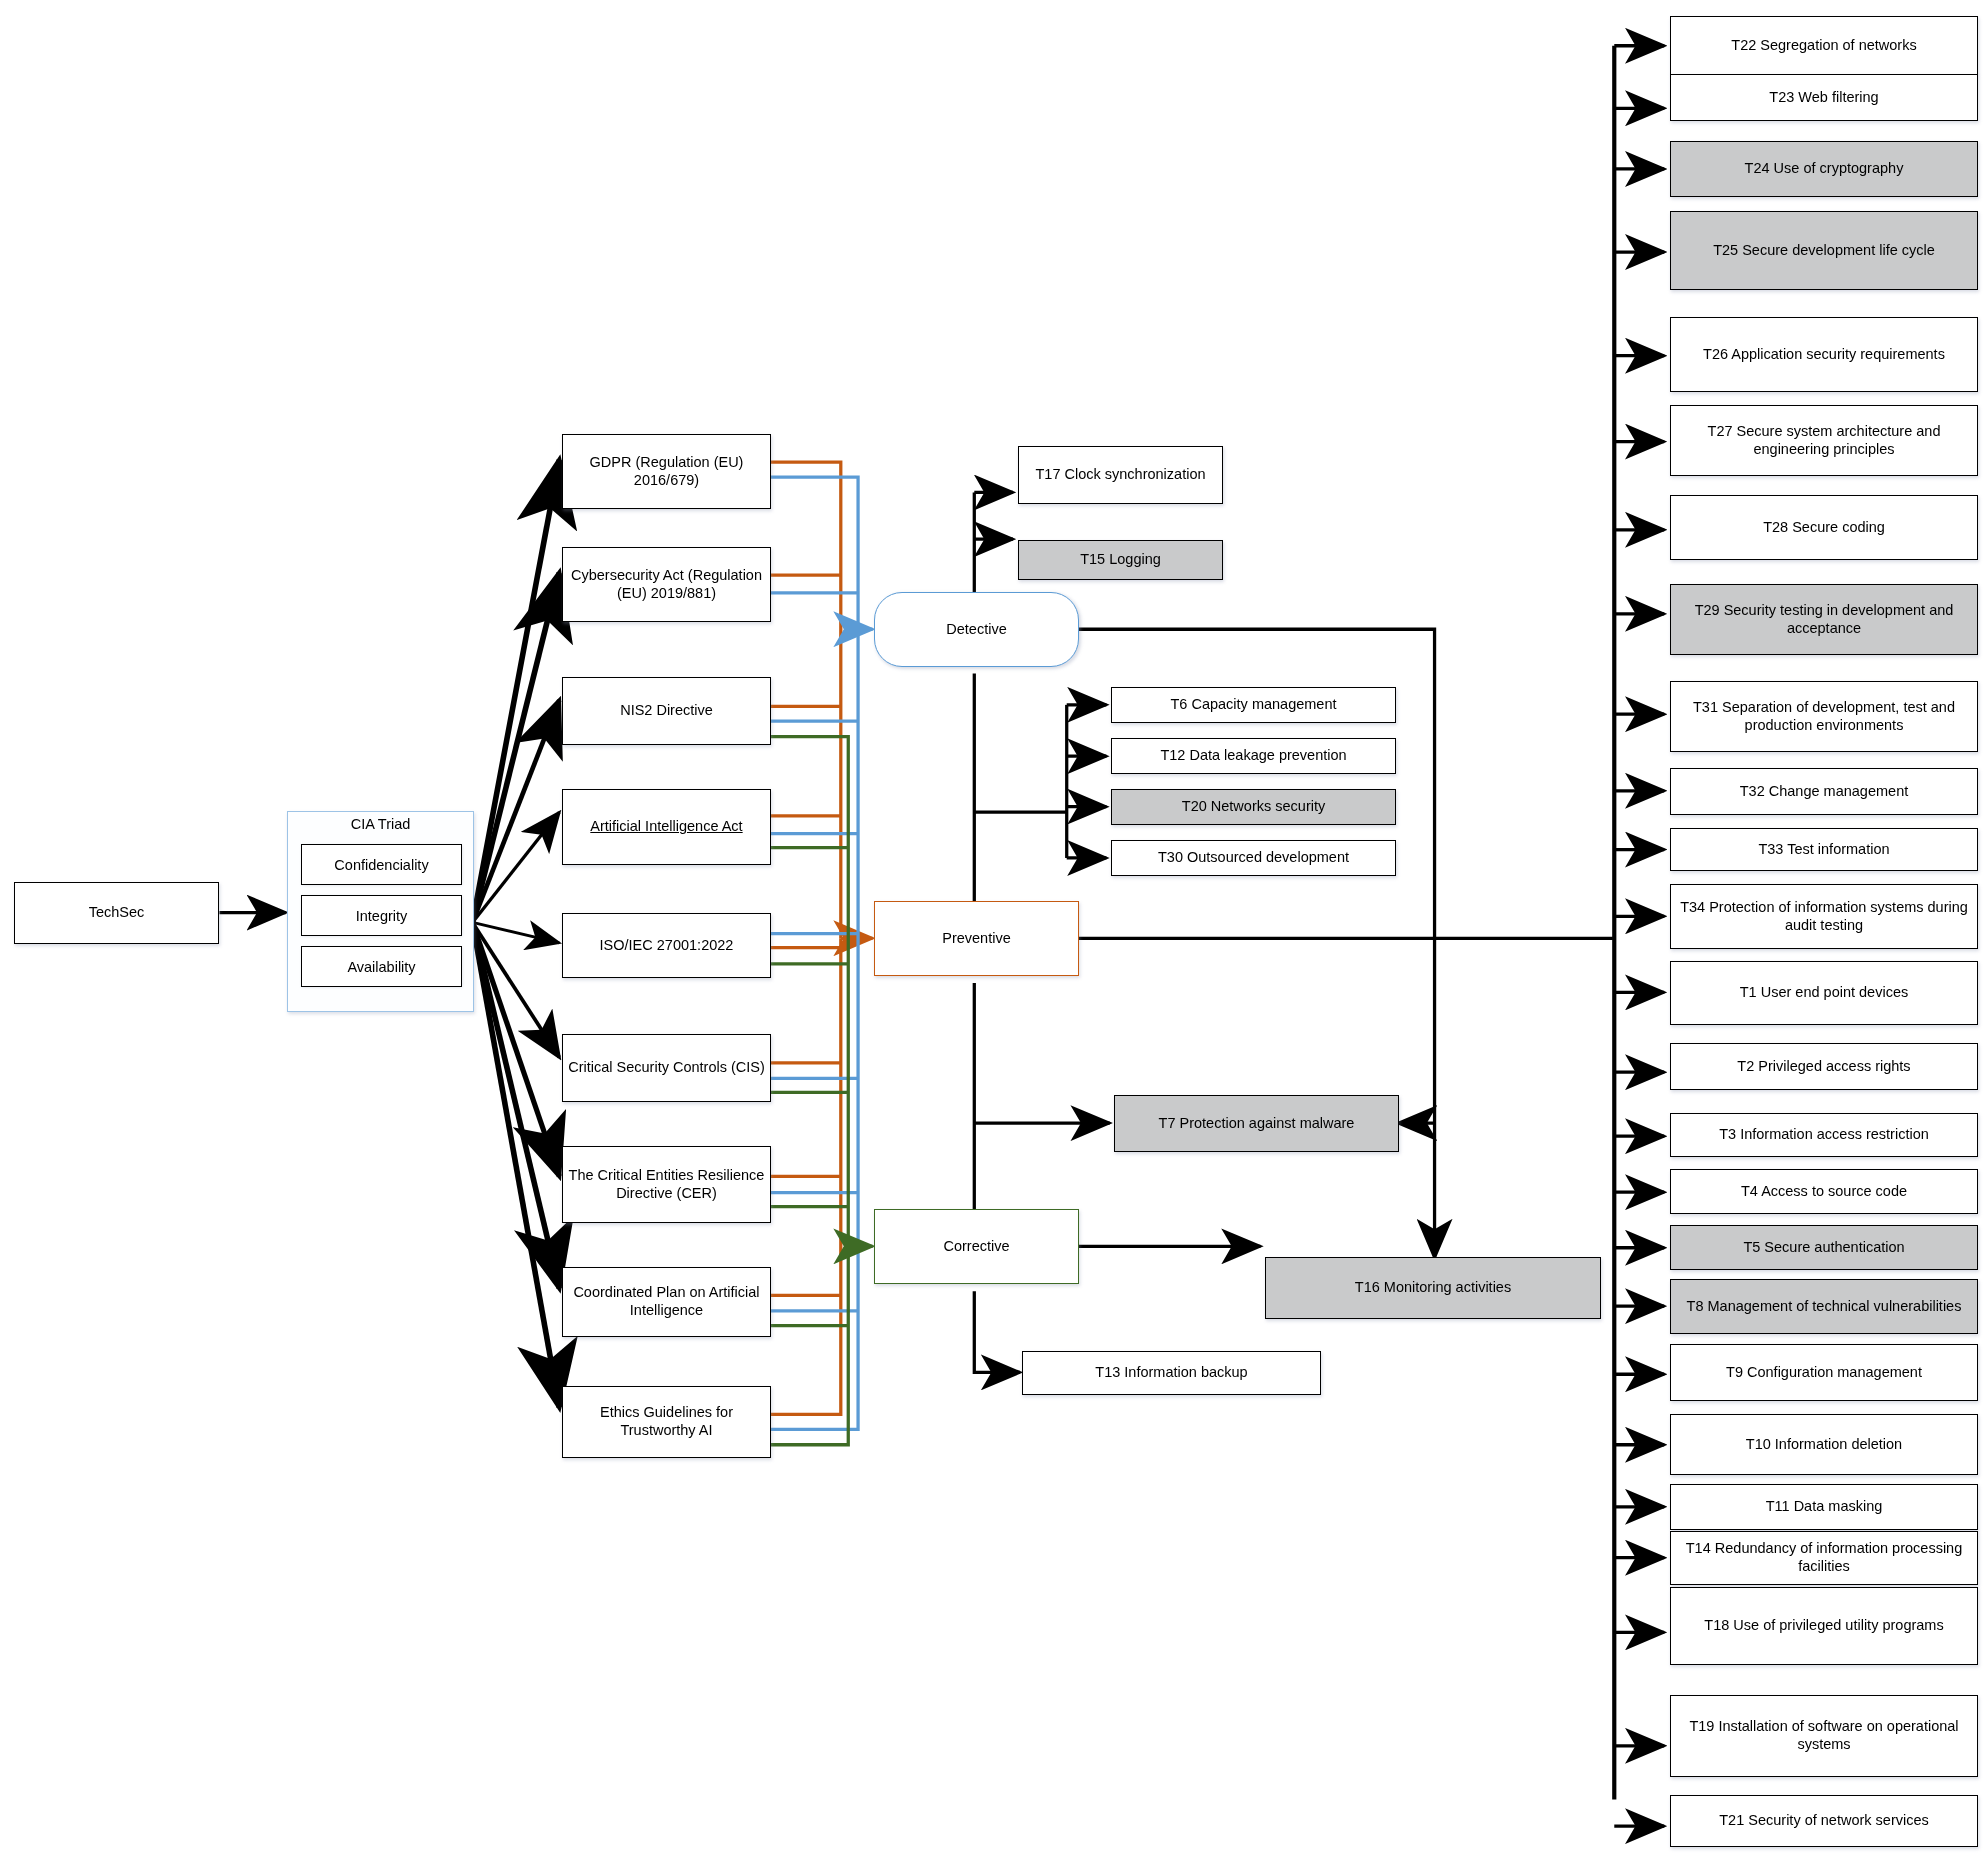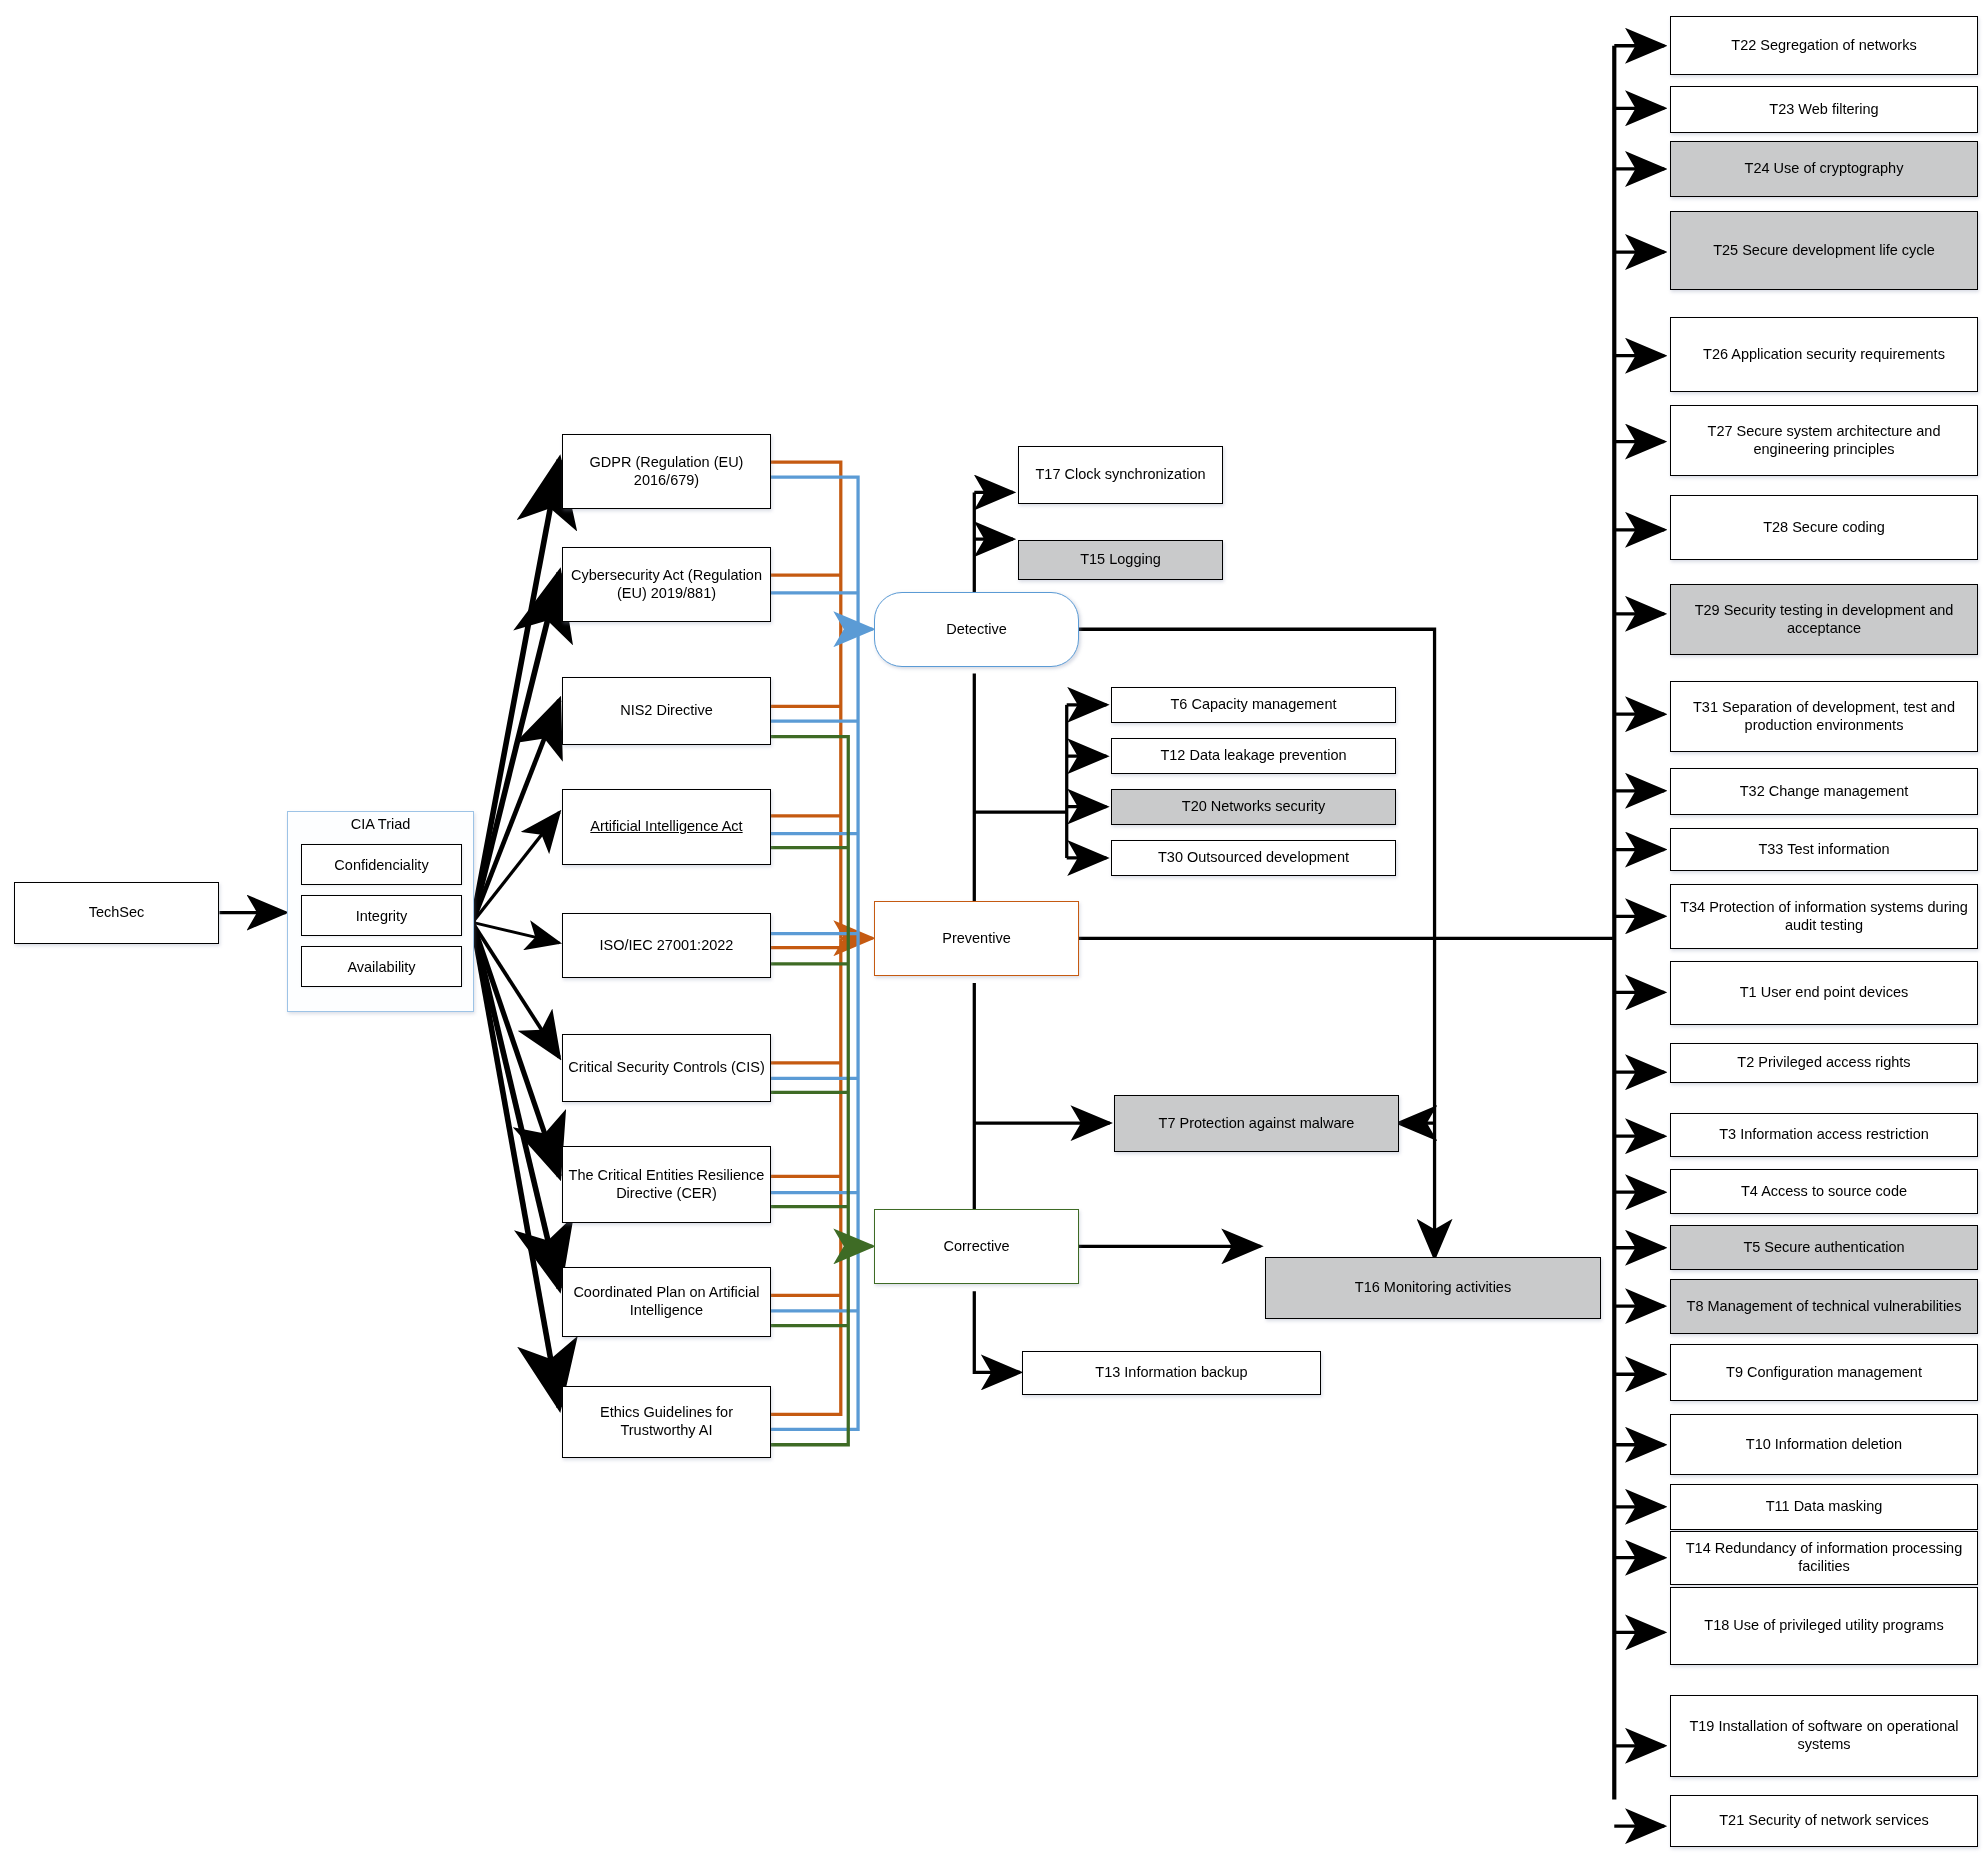--- a/index.html
+++ b/index.html
@@ -241,21 +241,21 @@
     <span>T16 Monitoring activities</span>
     </div>
 
   <div class="node" style="left:1022px;top:1351px;width:299px;height:44px;">
     <span>T13 Information backup</span>
     </div>
 
   <div class="node" style="left:1670px;top:16.3px;width:308px;height:59px;">
     <span>T22 Segregation of networks</span>
     </div>
-  <div class="node" style="left:1670px;top:86px;width:308px;height:47px;">
+  <div class="node" style="left:1670px;top:74px;width:308px;height:47px;">
     <span>T23 Web filtering</span>
     </div>
   <div class="node grey" style="left:1670px;top:141px;width:308px;height:56px;">
     <span>T24 Use of cryptography</span>
     </div>
   <div class="node grey" style="left:1670px;top:211px;width:308px;height:79px;">
     <span>T25 Secure development life cycle</span>
     </div>
   <div class="node" style="left:1670px;top:317px;width:308px;height:75px;">
     <span>T26 Application security requirements</span>
@@ -277,21 +277,21 @@
     </div>
   <div class="node" style="left:1670px;top:828px;width:308px;height:43px;">
     <span>T33 Test information</span>
     </div>
   <div class="node" style="left:1670px;top:884px;width:308px;height:65px;">
     <span>T34 Protection of information systems during audit testing</span>
     </div>
   <div class="node" style="left:1670px;top:961px;width:308px;height:64px;">
     <span>T1 User end point devices</span>
     </div>
-  <div class="node" style="left:1670px;top:1043px;width:308px;height:40px;">
+  <div class="node" style="left:1670px;top:1043px;width:308px;height:47px;">
     <span>T2 Privileged access rights</span>
     </div>
   <div class="node" style="left:1670px;top:1113px;width:308px;height:44px;">
     <span>T3 Information access restriction</span>
     </div>
   <div class="node" style="left:1670px;top:1169px;width:308px;height:45px;">
     <span>T4 Access to source code</span>
     </div>
   <div class="node grey" style="left:1670px;top:1225px;width:308px;height:45px;">
     <span>T5 Secure authentication</span>

